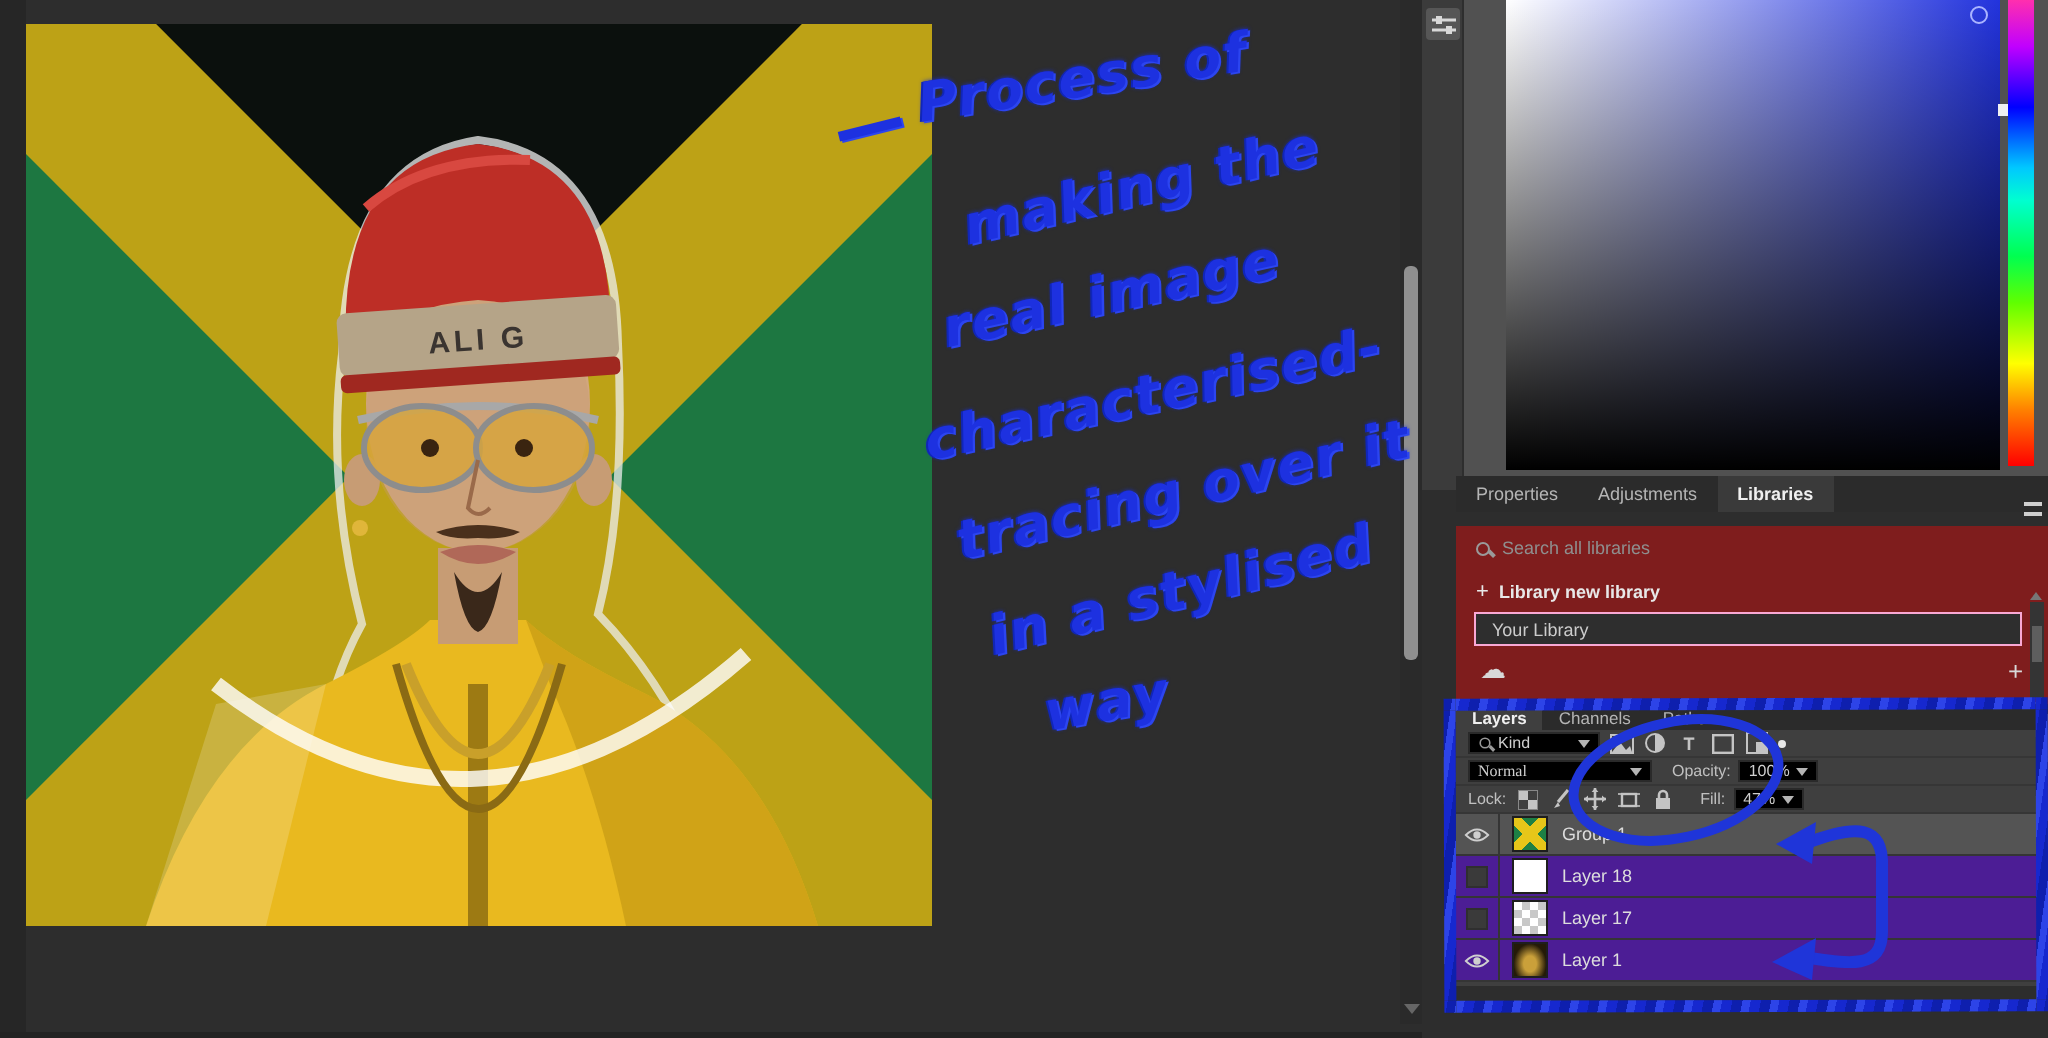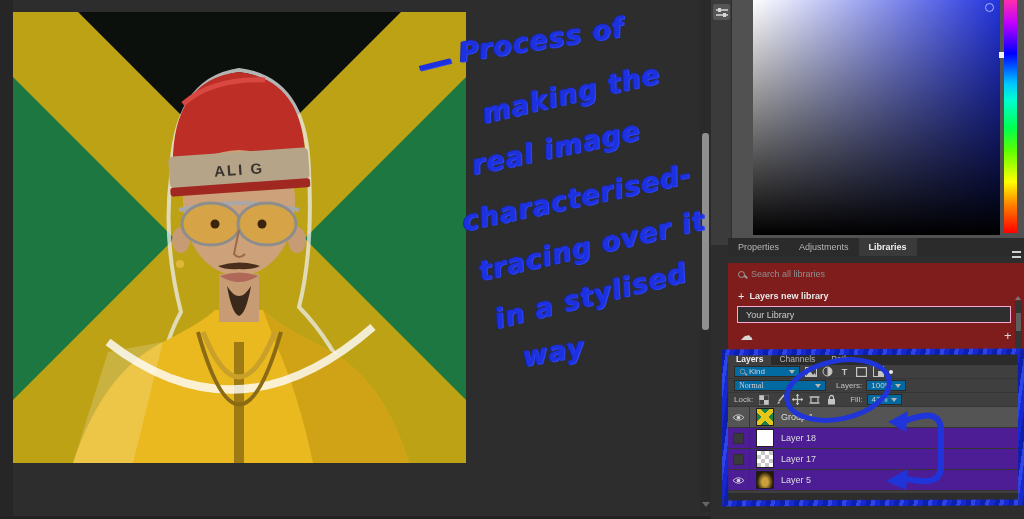--- a/index.html
+++ b/index.html
@@ -72,21 +72,21 @@
   #lib-cloud { left:12px; top:66px; font-size:13px; color:#d8d8d8; line-height:1;
                font-family:"DejaVu Sans", sans-serif; }
   #lib-plus { left:276px; top:66px; font-size:13px; color:#d8d8d8; line-height:1; }
 
   
   #layers-wrap { left:728px; top:352px; width:296px; height:141px; background:#3f3f3f; }
   #layers-tabs { height:13px; }
   #layers-tabs .tab { padding:0 8px; font-size:8.5px; }
   #layers-tabs .tab.active { background:#3f3f3f; }
   .ctl-row { display:flex; align-items:center; height:14px; padding:0 6px; gap:4px; border-bottom:1px solid #363636; }
-  .box { background:#0369a1; border:1px solid #2a2a2a; display:flex; align-items:center;
+  .box { background:#000000; border:1px solid #2a2a2a; display:flex; align-items:center;
          height:11px; padding:0 4px; gap:3px; font-size:8px; color:#cfcfcf; }
   .cv { width:0; height:0; border-left:3px solid transparent; border-right:3px solid transparent;
         border-top:4px solid #b5b5b5; }
   .lbl { font-size:8px; color:#c0c0c0; }
   .ficon { display:flex; align-items:center; justify-content:center; width:13px; height:12px; }
   .dot { width:4px; height:4px; border-radius:50%; background:#e8e8e8; }
   .tglyph { font-size:9px; font-weight:bold; color:#c4c4c4; }
 
   .layer-row { display:flex; align-items:center; height:21px; border-bottom:1px solid #353535; background:#4c1d95; }
   .layer-row.selected { background:#545454; }
@@ -215,21 +215,21 @@
   </div>
   <div id="lib-menu-icon" class="abs"></div>
 
   <div id="lib-body" class="abs">
     <div id="lib-search" class="abs">
       <span class="mag"></span>
       <span id="lib-search-text">Search all libraries</span>
     </div>
     <div id="lib-create" class="abs">
       <span class="plus-glyph">+</span>
-      <span>Layers new library</span>
+      <span>Library new library</span>
     </div>
     <div id="lib-item" class="abs">
       <span>Your Library</span>
     </div>
     <div id="lib-scroll" class="abs">
       <div class="tiny-cv abs" style="left:0;top:-5px;border-bottom:4px solid #777;"></div>
       <div id="lib-scroll-thumb" class="abs"></div>
       <div class="tiny-cv abs" style="left:0;top:50px;border-top:4px solid #777;"></div>
     </div>
     <div id="lib-cloud" class="abs">☁</div>
@@ -281,21 +281,21 @@
           </svg>
       </span>
       <span class="dot"></span>
     </div>
 
     <div class="ctl-row">
       <div class="box" style="width:92px;font-family:Liberation Serif, serif;">
         <span>Normal</span>
         <span class="cv" style="margin-left:auto;"></span>
       </div>
-      <span class="lbl" style="margin-left:6px;">Layers:</span>
+      <span class="lbl" style="margin-left:6px;">Opacity:</span>
       <div class="box">
         <span>100%</span>
         <span class="cv"></span>
       </div>
     </div>
 
     <div class="ctl-row">
       <span class="lbl">Lock:</span>
       <span class="ficon">
         <svg width="10" height="10" viewBox="0 0 10 10">
@@ -362,21 +362,21 @@
       <span class="layer-name">Layer 17</span>
     </div>
     <div class="layer-row">
       <span class="eye-cell">
         <svg width="13" height="9" viewBox="0 0 14 9">
             <path d="M1 4.5 Q7 -1.5 13 4.5 Q7 10.5 1 4.5 Z" fill="none" stroke="#cfcfcf"></path>
             <circle cx="7" cy="4.5" r="2" fill="#cfcfcf"></circle>
           </svg>
       </span>
       <span class="thumb photo"></span>
-      <span class="layer-name">Layer 5</span>
+      <span class="layer-name">Layer 1</span>
     </div>
   </div>
 
   <div id="scribble-border" class="abs"></div>
   <svg id="scribble-svg" class="abs" viewBox="0 0 274 160">
 
     <ellipse cx="88" cy="40" rx="52" ry="29" fill="none" stroke="#1f35d9" stroke-width="5" transform="rotate(-12 88 40)"></ellipse>
 
     <path d="M152 72 C178 62 192 62 191 84 L191 116 C191 134 176 133 150 128" fill="none" stroke="#1f35d9" stroke-width="6" stroke-linecap="round"></path>
     <polygon points="138,72 158,61 156,82" fill="#1f35d9"></polygon>

